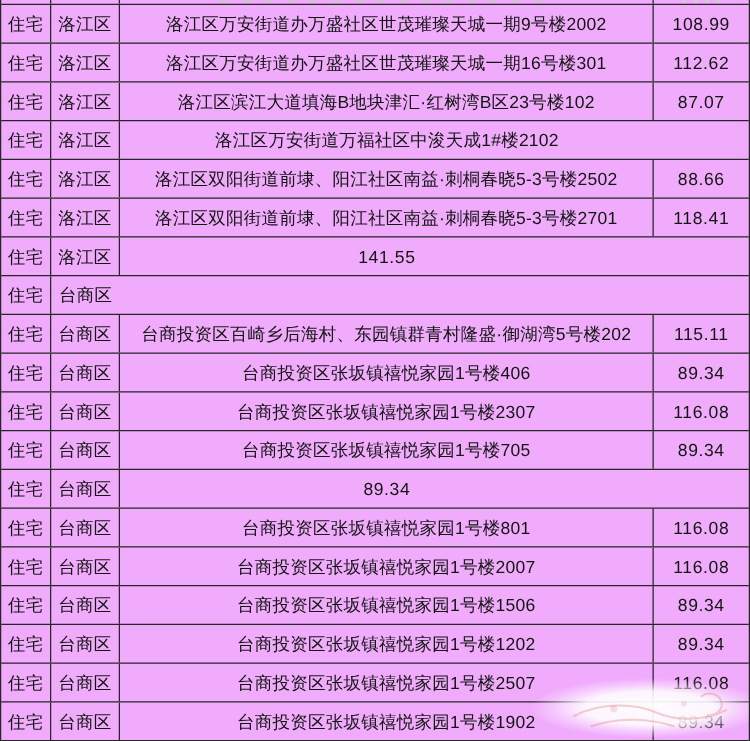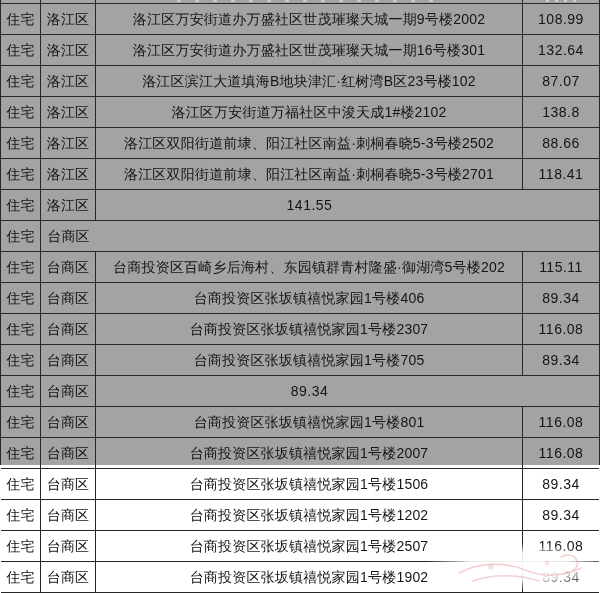--- a/index.html
+++ b/index.html
@@ -7,25 +7,25 @@
     --text:#141414;
   }
   html,body{margin:0;padding:0;}
   body{
     width:600px;height:593px;overflow:hidden;background:#ffffff;
     font-family:"Liberation Sans","DejaVu Sans",sans-serif;
     color:var(--text);
   }
   .table{
     position:relative;
-    width:600px;height:465px;
+    width:600px;height:593px;
     box-sizing:border-box;
     border-left:1px solid var(--border);
     border-right:1px solid var(--border);
-    background:#a3a3a3;
+    background:#f0abfc;
   }
   .tr{
     display:grid;
     grid-template-columns:40px 55px 427px 76px;
     height:31px;
     box-sizing:border-box;
     border-bottom:1px solid var(--border);
   }
   .tr.sliver{height:4px;}
   .td{
@@ -86,35 +86,34 @@
     <div class="td c-type">住宅</div>
     <div class="td c-district">洛江区</div>
     <div class="td c-address">洛江区万安街道办万盛社区世茂璀璨天城一期9号楼2002</div>
     <div class="td c-area">108.99</div>
   </div>
 
   <div class="tr">
     <div class="td c-type">住宅</div>
     <div class="td c-district">洛江区</div>
     <div class="td c-address">洛江区万安街道办万盛社区世茂璀璨天城一期16号楼301</div>
-    <div class="td c-area">132.64</div>
+    <div class="td c-area">112.62</div>
   </div>
 
   <div class="tr">
     <div class="td c-type">住宅</div>
     <div class="td c-district">洛江区</div>
     <div class="td c-address">洛江区滨江大道填海B地块津汇·红树湾B区23号楼102</div>
     <div class="td c-area">87.07</div>
   </div>
 
   <div class="tr">
     <div class="td c-type">住宅</div>
     <div class="td c-district">洛江区</div>
     <div class="td c-address">洛江区万安街道万福社区中浚天成1#楼2102</div>
-    <div class="td c-area">138.8</div>
   </div>
 
   <div class="tr">
     <div class="td c-type">住宅</div>
     <div class="td c-district">洛江区</div>
     <div class="td c-address">洛江区双阳街道前埭、阳江社区南益·刺桐春晓5-3号楼2502</div>
     <div class="td c-area">88.66</div>
   </div>
 
   <div class="tr">

